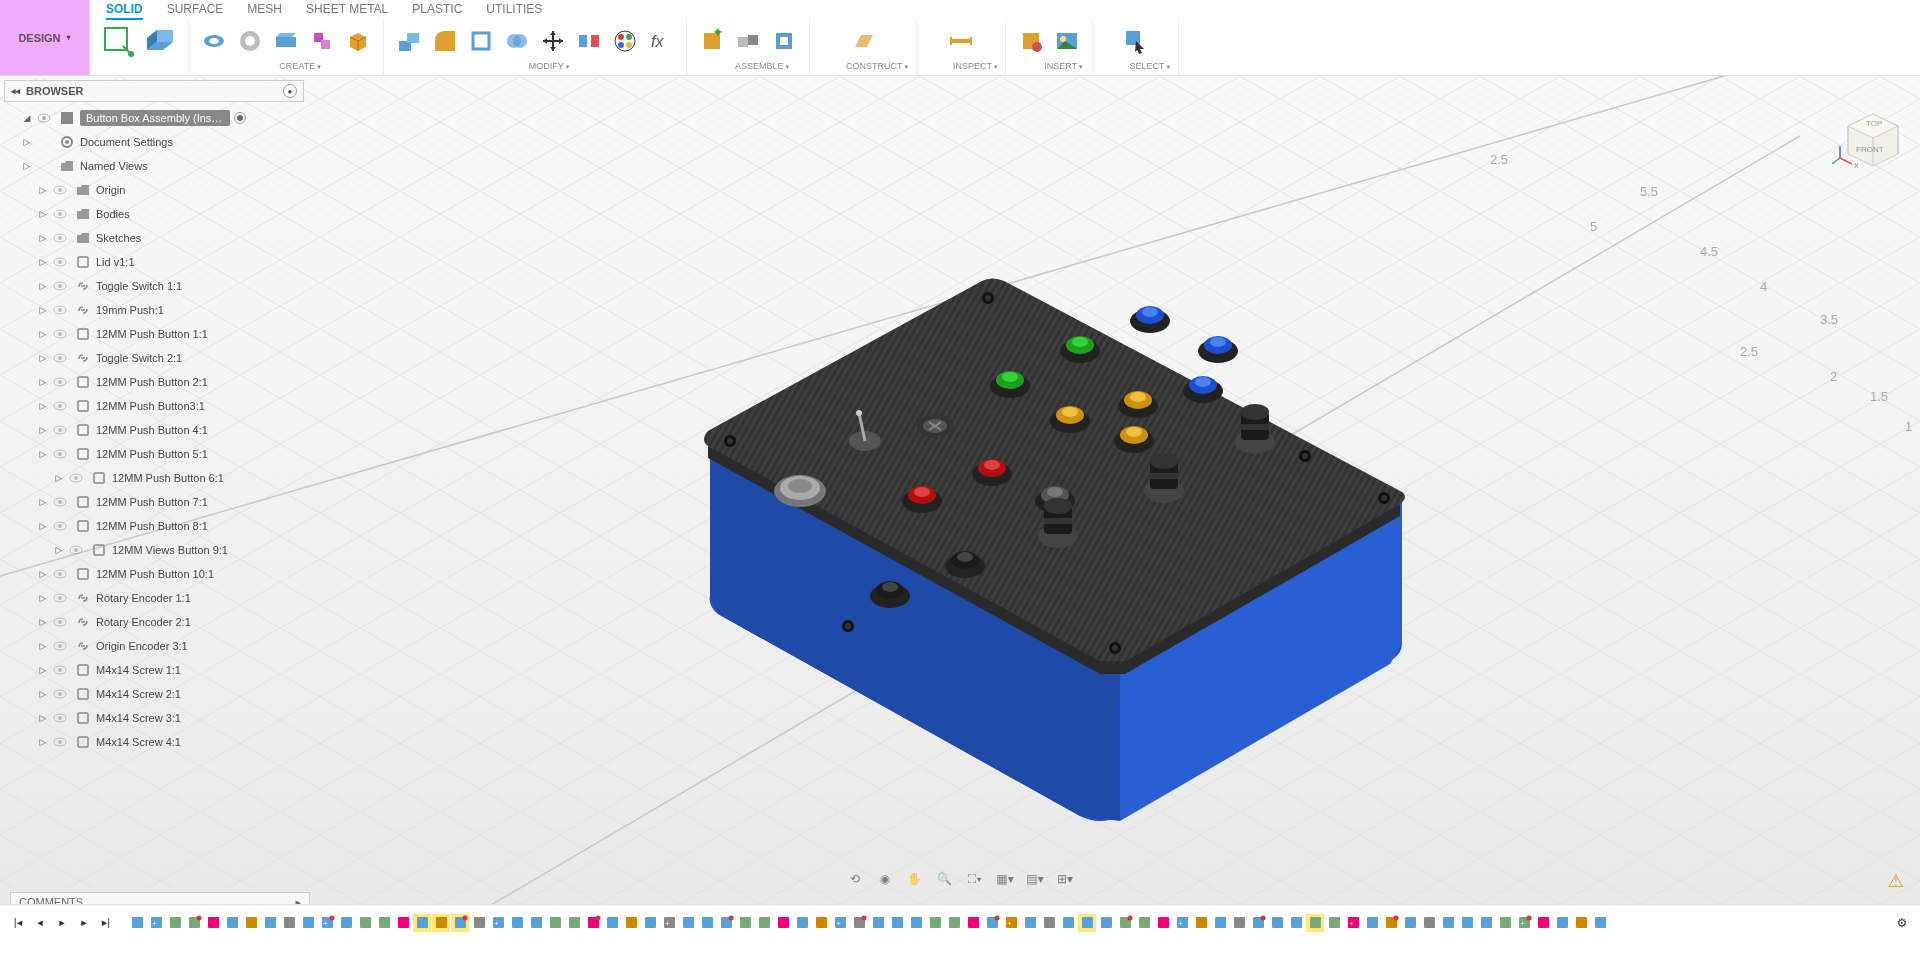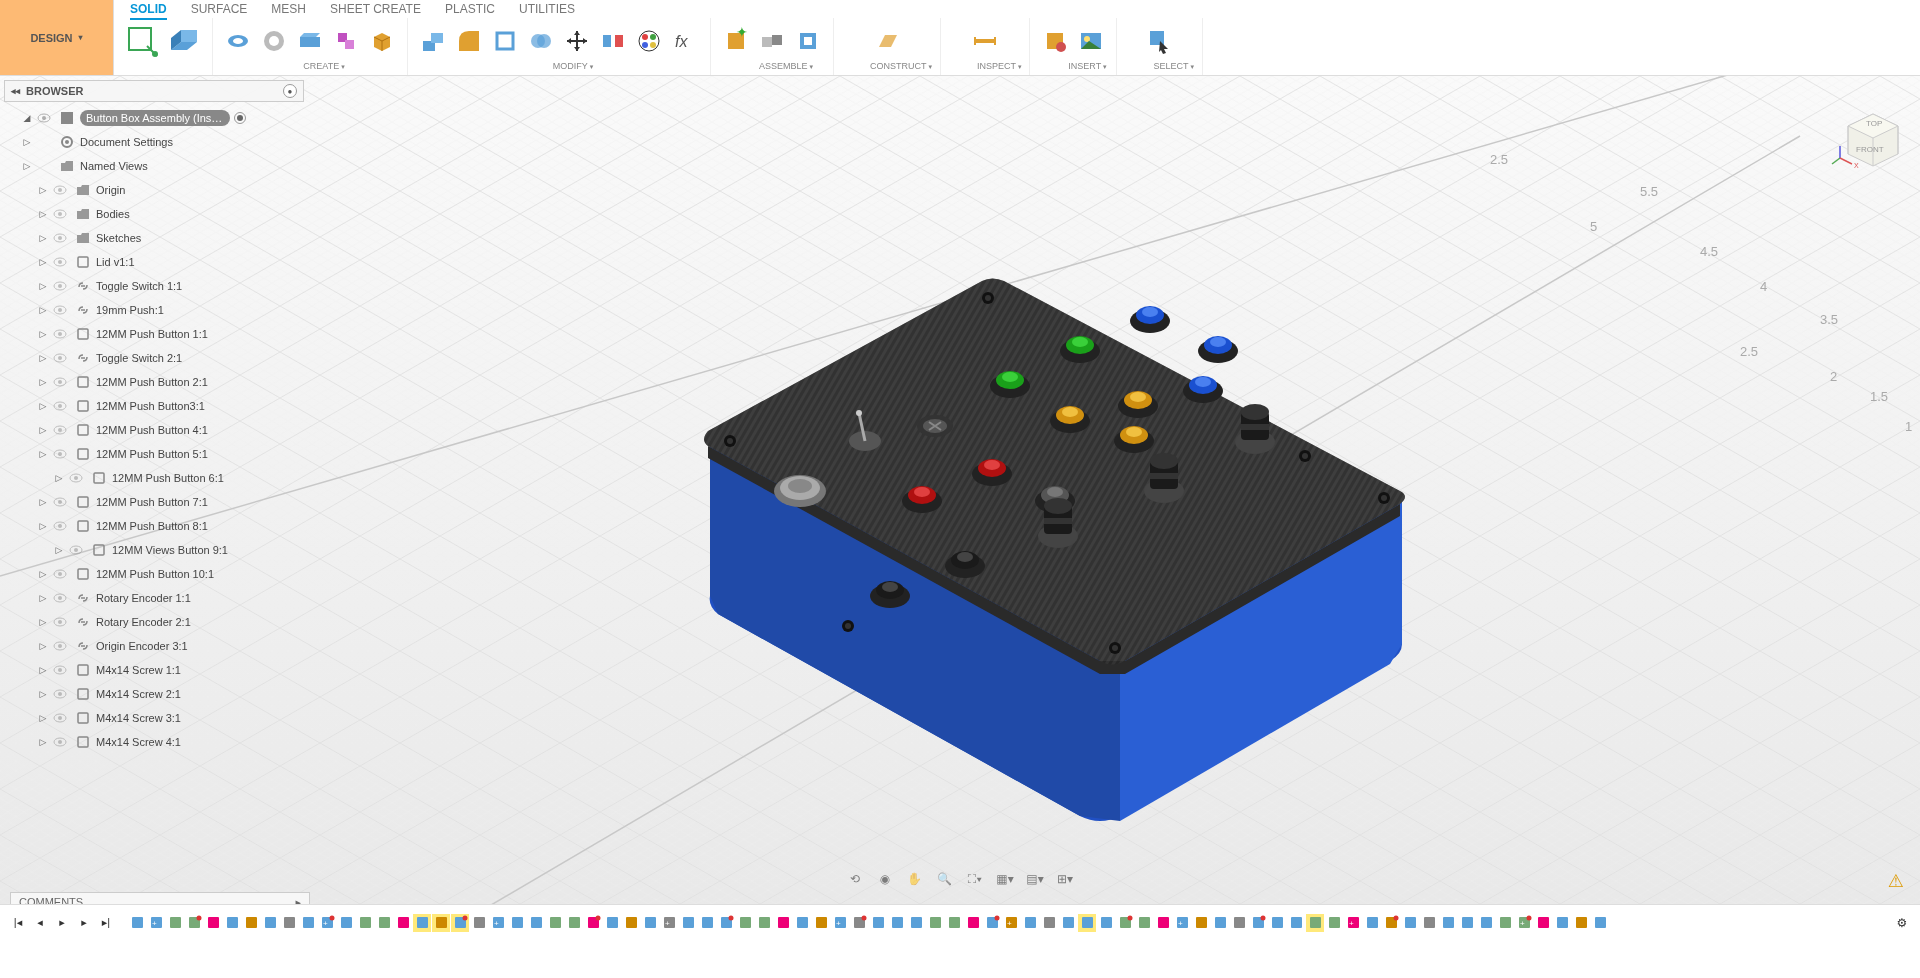--- a/index.html
+++ b/index.html
@@ -1,40 +1,40 @@
 <!DOCTYPE html>
 <html><head>
 <meta charset="utf-8">
 <style>
 * { box-sizing: border-box; margin: 0; padding: 0; font-family: "Segoe UI", Arial, sans-serif; }
 body { background: #fff; width: 1920px; height: 978px; overflow: hidden; font-size: 12px; color: #333; }
 
 
 .toolbar { height: 76px; background: #fff; border-bottom: 1px solid #ddd; display: flex; align-items: stretch; }
-.design-btn { width: 114px; background: #fdba74; display: flex; align-items: center; justify-content: center; font-size: 11px; font-weight: bold; color: #555; border-right: 1px solid #ddd; cursor: pointer; }
+.design-btn { width: 90px; background: #f0abfc; display: flex; align-items: center; justify-content: center; font-size: 11px; font-weight: bold; color: #555; border-right: 1px solid #ddd; cursor: pointer; }
 .design-btn::after { content: "▾"; font-size: 8px; margin-left: 6px; }
 .tool-tabs { display: flex; height: 18px; align-items: flex-start; gap: 24px; padding-left: 16px; font-size: 12px; color: #777; }
 .tool-tab { cursor: pointer; padding: 2px 0; }
 .tool-tab.active { color: #0696d7; border-bottom: 2px solid #0696d7; font-weight: bold; }
 .tool-icon { width: 34px; height: 34px; display: flex; align-items: center; justify-content: center; cursor: pointer; }
 .tool-icon-lg { width: 40px; height: 40px; }
 .tool-section { display: flex; flex-direction: column; align-items: center; border-right: 1px solid #eee; padding: 2px 8px; }
 .tool-section-icons { display: flex; gap: 2px; flex: 1; align-items: center; }
 .tool-section-label { font-size: 9px; color: #888; padding-bottom: 2px; margin-left: 28px; }
 .tool-section-label.dd::after { content: " ▾"; font-size: 7px; }
 
 
 .workspace { position: relative; height: 864px; background: linear-gradient(#fafafa, #e8e8e8); }
 .browser-panel { position: absolute; left: 4px; top: 4px; width: 300px; background: rgba(255,255,255,0.0); z-index: 10; }
 .browser-header { display: flex; align-items: center; height: 22px; background: rgba(245,245,245,0.95); border: 1px solid #ccc; padding: 0 6px; font-size: 11px; font-weight: bold; color: #555; }
 .browser-header .nav-arrow { font-size: 9px; margin-right: 6px; cursor:pointer; }
 .browser-header .dot { margin-left: auto; width:14px;height:14px;border-radius:50%;background:#fff;border:1px solid #999;display:flex;align-items:center;justify-content:center;font-size:8px;}
 .tree { padding: 4px 0; }
 .tree-row { display: flex; align-items: center; height: 24px; font-size: 11px; color: #444; cursor: pointer; }
-.tree-row.root .name-badge { background: #888; color: #fff; padding: 2px 6px; border-radius: 8px; white-space: nowrap; max-width:150px; overflow:hidden; text-overflow:ellipsis;}
+.tree-row.root .name-badge { background: #888; color: #fff; padding: 2px 6px; border-radius: 2px; white-space: nowrap; max-width:150px; overflow:hidden; text-overflow:ellipsis;}
 .tree-arrow { width: 14px; text-align: center; font-size: 9px; color: #666; }
 .tree-eye { width: 16px; height: 16px; margin: 0 2px; display:flex;align-items:center;justify-content:center; }
 .tree-eye svg { opacity: 0.5; }
 .tree-icon { width: 18px; height: 18px; margin: 0 4px; display:flex;align-items:center;justify-content:center; }
 .indent-1 { padding-left: 16px; }
 .indent-2 { padding-left: 32px; }
 .indent-3 { padding-left: 48px; }
 .radio-dot { margin-left:4px; width:12px;height:12px;border:1px solid #999;border-radius:50%;display:flex;align-items:center;justify-content:center;}
 .radio-dot::after { content:"";width:6px;height:6px;border-radius:50%;background:#666;}
 
@@ -63,21 +63,21 @@
 </head>
 <body>
 
 <div class="toolbar">
   <div class="design-btn">DESIGN</div>
   <div style="flex:1; display:flex; flex-direction:column;">
     <div class="tool-tabs">
       <span class="tool-tab active">SOLID</span>
       <span class="tool-tab">SURFACE</span>
       <span class="tool-tab">MESH</span>
-      <span class="tool-tab">SHEET CREATE</span>
+      <span class="tool-tab">SHEET METAL</span>
       <span class="tool-tab">PLASTIC</span>
       <span class="tool-tab">UTILITIES</span>
     </div>
     <div style="display:flex; flex:1; align-items:stretch;">
 
       <div class="tool-section">
         <div class="tool-section-icons">
           <div class="tool-icon tool-icon-lg">
             <svg width="34" height="34">
                 <rect x="4" y="4" width="22" height="22" fill="none" stroke="#3aa655" stroke-width="2"></rect>

